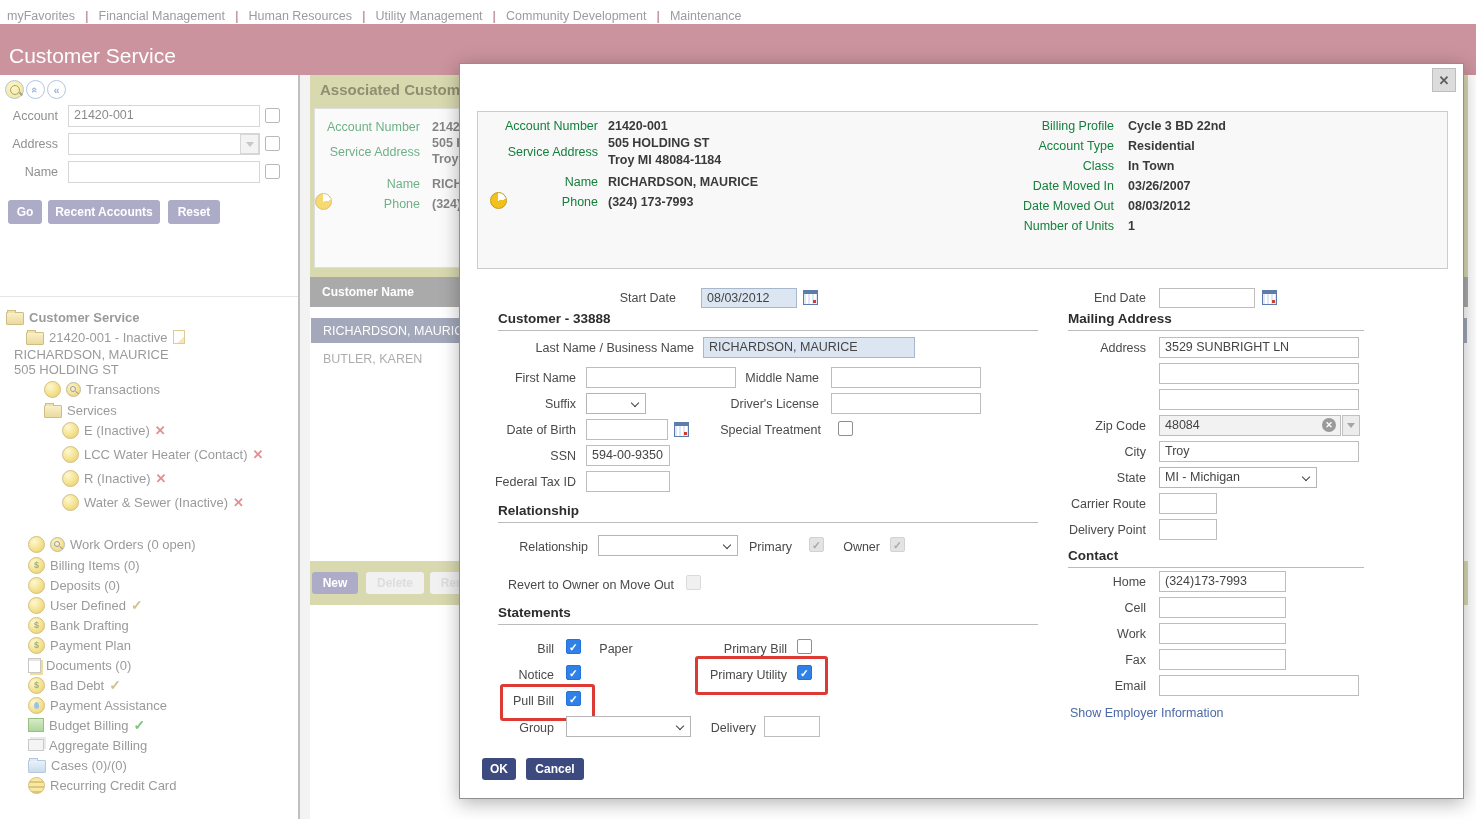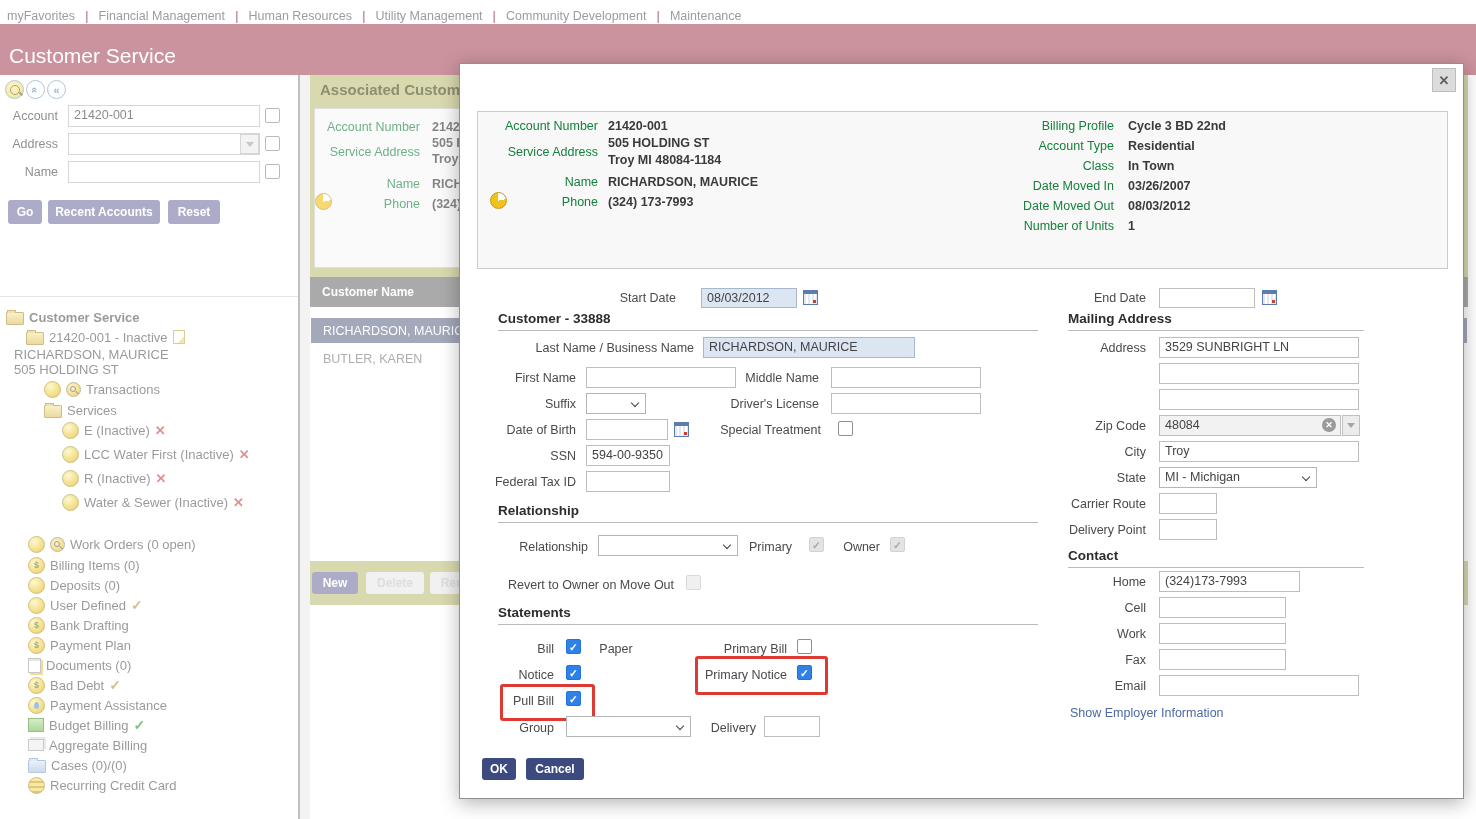--- a/index.html
+++ b/index.html
@@ -151,21 +151,21 @@
         <span class="fold"></span>
         <span>Services</span>
       </div>
     <div class="trow" style="left:62px;top:421px">
         <span class="coin"></span>
         <span>E (Inactive)</span>
         <span class="xmark">✕</span>
       </div>
     <div class="trow" style="left:62px;top:445px">
         <span class="coin"></span>
-        <span>LCC Water First (Inactive)</span>
+        <span>LCC Water Heater (Contact)</span>
         <span class="xmark">✕</span>
       </div>
     <div class="trow" style="left:62px;top:469px">
         <span class="coin"></span>
         <span>R (Inactive)</span>
         <span class="xmark">✕</span>
       </div>
     <div class="trow" style="left:62px;top:493px">
         <span class="coin"></span>
         <span>Water &amp; Sewer (Inactive)</span>
@@ -340,21 +340,21 @@
         <span>✓</span>
       </div>
     <div class="lbl" style="left:131px;top:578px;width:50px;text-align:center">Paper</div>
     <div class="lbl" style="left:202px;top:578px;width:125px">Primary Bill</div>
     <div class="cb" style="left:337px;top:575px"></div>
     <div class="lbl" style="left:36px;top:604px;width:58px">Notice</div>
     <div class="cb on" style="left:106px;top:601px">
         <span>✓</span>
       </div>
     <div class="redbox" style="left:235px;top:592px;width:127px;height:33px"></div>
-    <div class="lbl" style="left:202px;top:604px;width:125px">Primary Notice</div>
+    <div class="lbl" style="left:202px;top:604px;width:125px">Primary Utility</div>
     <div class="cb on" style="left:337px;top:601px">
         <span>✓</span>
       </div>
     <div class="redbox" style="left:40px;top:620px;width:89px;height:31px"></div>
     <div class="lbl" style="left:36px;top:630px;width:58px">Pull Bill</div>
     <div class="cb on" style="left:106px;top:627px">
         <span>✓</span>
       </div>
     <div class="lbl" style="left:36px;top:657px;width:58px">Group</div>
     <div class="sel" style="left:106px;top:652px;width:125px;height:21px"></div>
@@ -379,21 +379,21 @@
     <div class="lbl" style="left:536px;top:407px;width:150px">State</div>
     <div class="sel" style="left:699px;top:403px;width:158px;height:21px"><span>MI - Michigan</span></div>
     <div class="lbl" style="left:536px;top:433px;width:150px">Carrier Route</div>
     <div class="inp" style="left:699px;top:429px;width:58px;height:21px"></div>
     <div class="lbl" style="left:536px;top:459px;width:150px">Delivery Point</div>
     <div class="inp" style="left:699px;top:455px;width:58px;height:21px"></div>
 
     <div class="sect" style="left:608px;top:484px">Contact</div>
     <div class="rule" style="left:608px;top:503px;width:296px"></div>
     <div class="lbl" style="left:536px;top:511px;width:150px">Home</div>
-    <div class="inp" style="left:699px;top:507px;width:141px;height:21px">(324)173-7993</div>
+    <div class="inp" style="left:699px;top:507px;width:127px;height:21px">(324)173-7993</div>
     <div class="lbl" style="left:536px;top:537px;width:150px">Cell</div>
     <div class="inp" style="left:699px;top:533px;width:127px;height:21px"></div>
     <div class="lbl" style="left:536px;top:563px;width:150px">Work</div>
     <div class="inp" style="left:699px;top:559px;width:127px;height:21px"></div>
     <div class="lbl" style="left:536px;top:589px;width:150px">Fax</div>
     <div class="inp" style="left:699px;top:585px;width:127px;height:21px"></div>
     <div class="lbl" style="left:536px;top:615px;width:150px">Email</div>
     <div class="inp" style="left:699px;top:611px;width:200px;height:21px"></div>
     <div class="link" style="left:610px;top:642px">Show Employer Information</div>
   </div>

